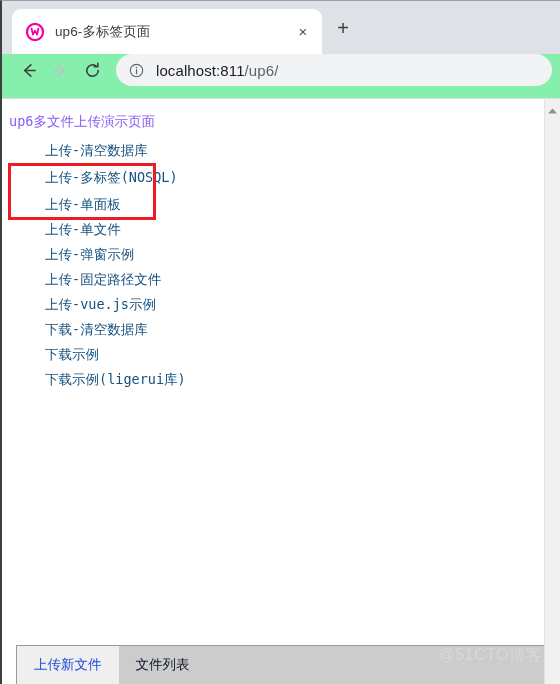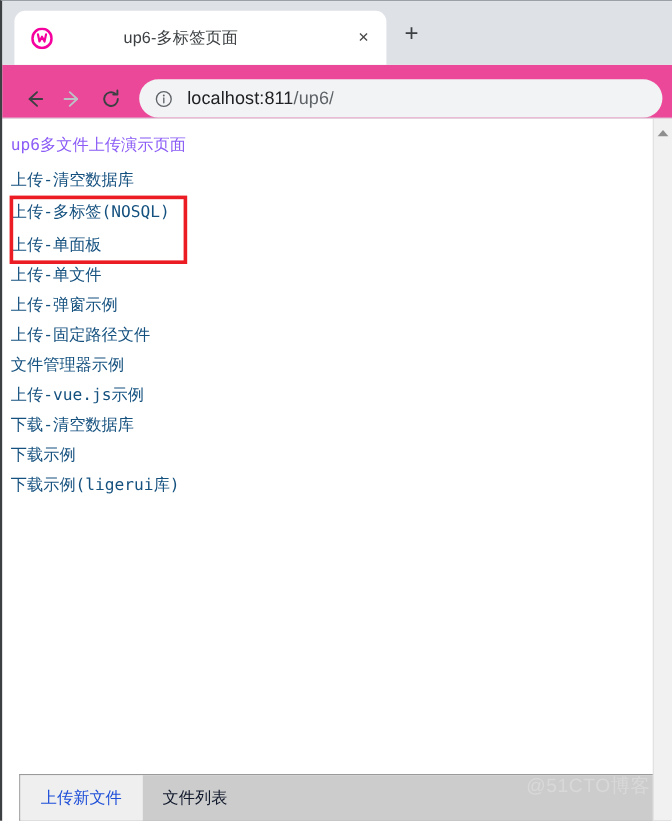--- a/index.html
+++ b/index.html
@@ -41,21 +41,20 @@
     left: 10px;
     top: 8px;
     width: 310px;
     height: 45px;
     background: #ffffff;
     border-radius: 9px 9px 0 0;
     display: flex;
     align-items: center;
     padding: 0 0 0 14px;
     box-sizing: border-box;
-    gap: 48px;
   }
   #tab-favicon {
     width: 18px; height: 18px;
     flex: 0 0 auto;
     margin-right: 11px;
     position: relative;
   }
   #tab-favicon svg { display:block; }
   #tab-title {
     font-size: 13.5px;
@@ -83,23 +82,23 @@
     display: flex; align-items: center; justify-content: center;
     color: #3c4043;
     font-size: 20px;
     font-weight: 300;
     line-height: 1;
   }
 
   
   #browser-toolbar {
     height: 45px;
-    background: #ec4899;
-    display: flex;
-    align-items: flex-end;
+    background: #86efac;
+    display: flex;
+    align-items: flex-start;
     padding: 0 8px 0 10px;
     box-sizing: border-box;
     flex: 0 0 auto;
     border-bottom: 1px solid #dadce0;
   }
   .nav-btn {
     width: 32px; height: 32px;
     display: flex; align-items: center; justify-content: center;
     flex: 0 0 auto;
     border-radius: 50%;
@@ -157,20 +156,21 @@
   .page-link {
     display: block;
     font-family: "DejaVu Sans Mono", "Liberation Mono", monospace;
     font-size: 13.5px;
     color: #15517f;
     line-height: 25px;
     height: 25px;
     white-space: nowrap;
     text-decoration: none;
     width: max-content;
+    margin-left: 36px;
   }
 
   
   #highlight-box {
     position: absolute;
     left: -1px;
     top: 0px;
     width: 148px;
     height: 57px;
     border: 3px solid #ec1c24;
@@ -315,21 +315,20 @@
 
       <div class="link-group-highlighted">
         <div id="highlight-box"></div>
         <a class="page-link" href="#">上传-多标签(NOSQL)</a>
       </div>
 
       <a class="page-link" href="#">上传-单面板</a>
       <a class="page-link" href="#">上传-单文件</a>
       <a class="page-link" href="#">上传-弹窗示例</a>
       <a class="page-link" href="#">上传-固定路径文件</a>
-      <a class="page-link" href="#">文件管理器示例</a>
       <a class="page-link" href="#">上传-vue.js示例</a>
       <a class="page-link" href="#">下载-清空数据库</a>
       <a class="page-link" href="#">下载示例</a>
       <a class="page-link" href="#">下载示例(ligerui库)</a>
     </div>
 
     <div id="uploader">
 
       <div id="uploader-tabs">
         <div class="up-tab active">上传新文件</div>

